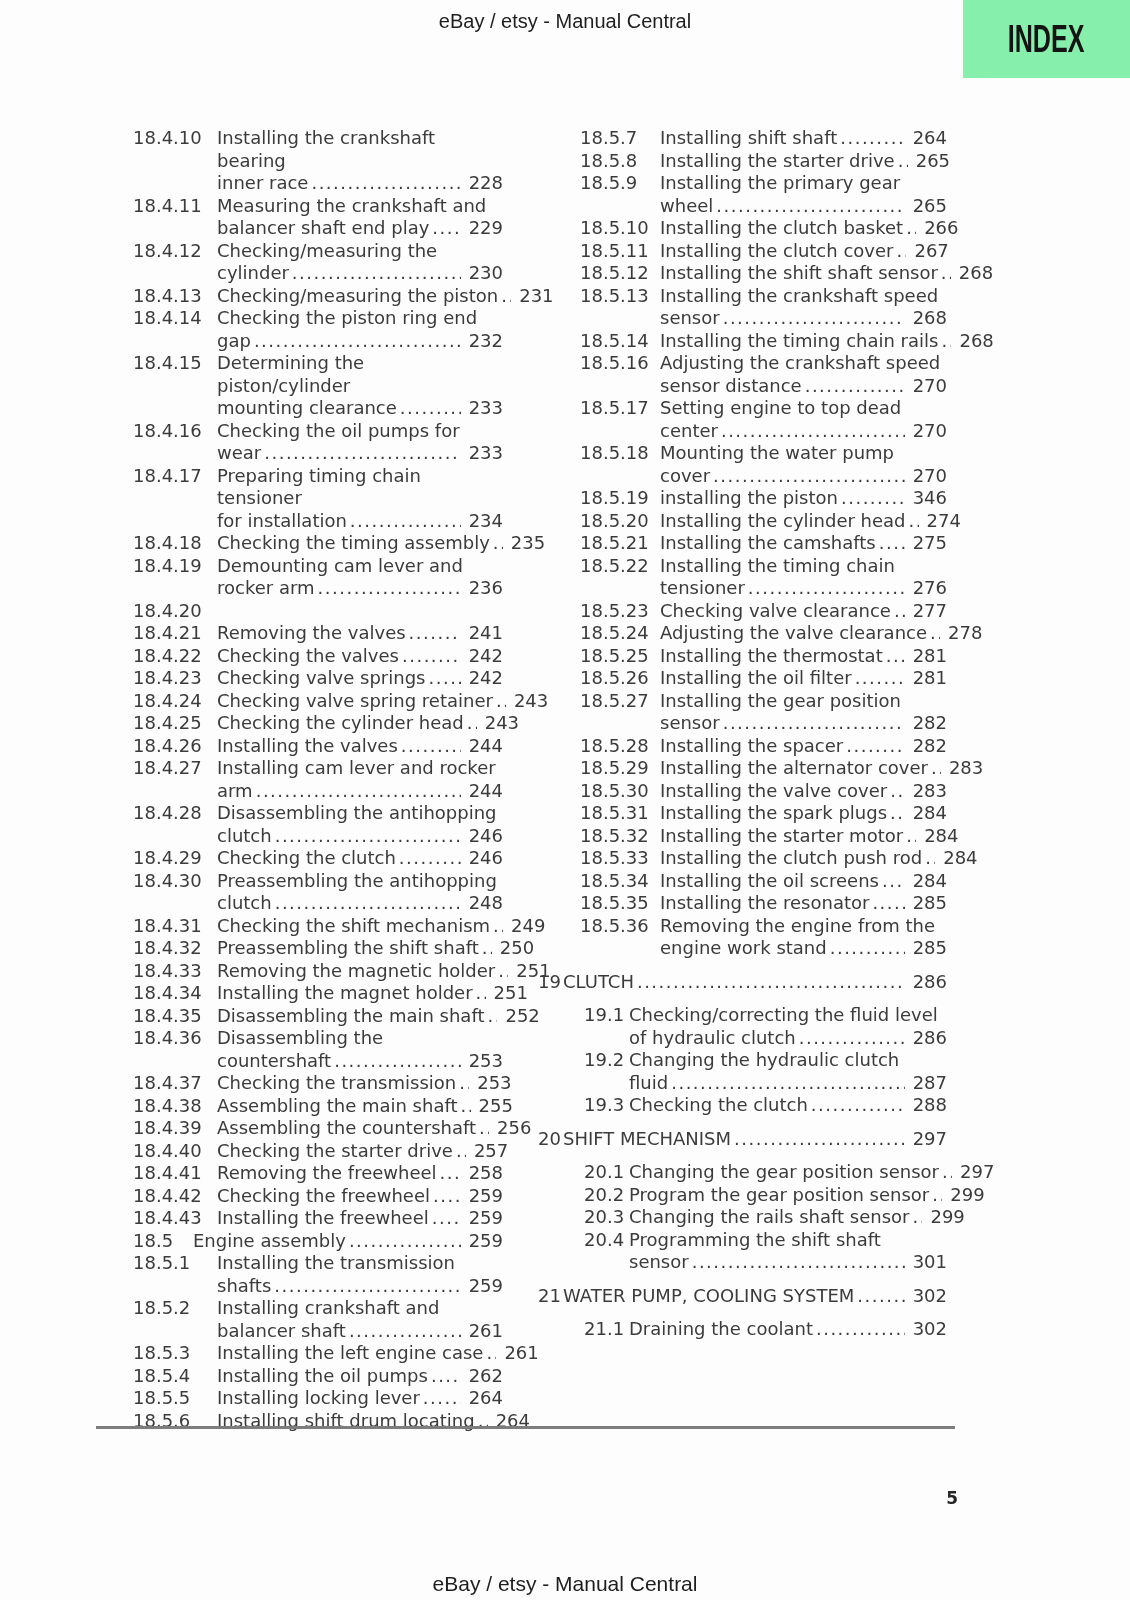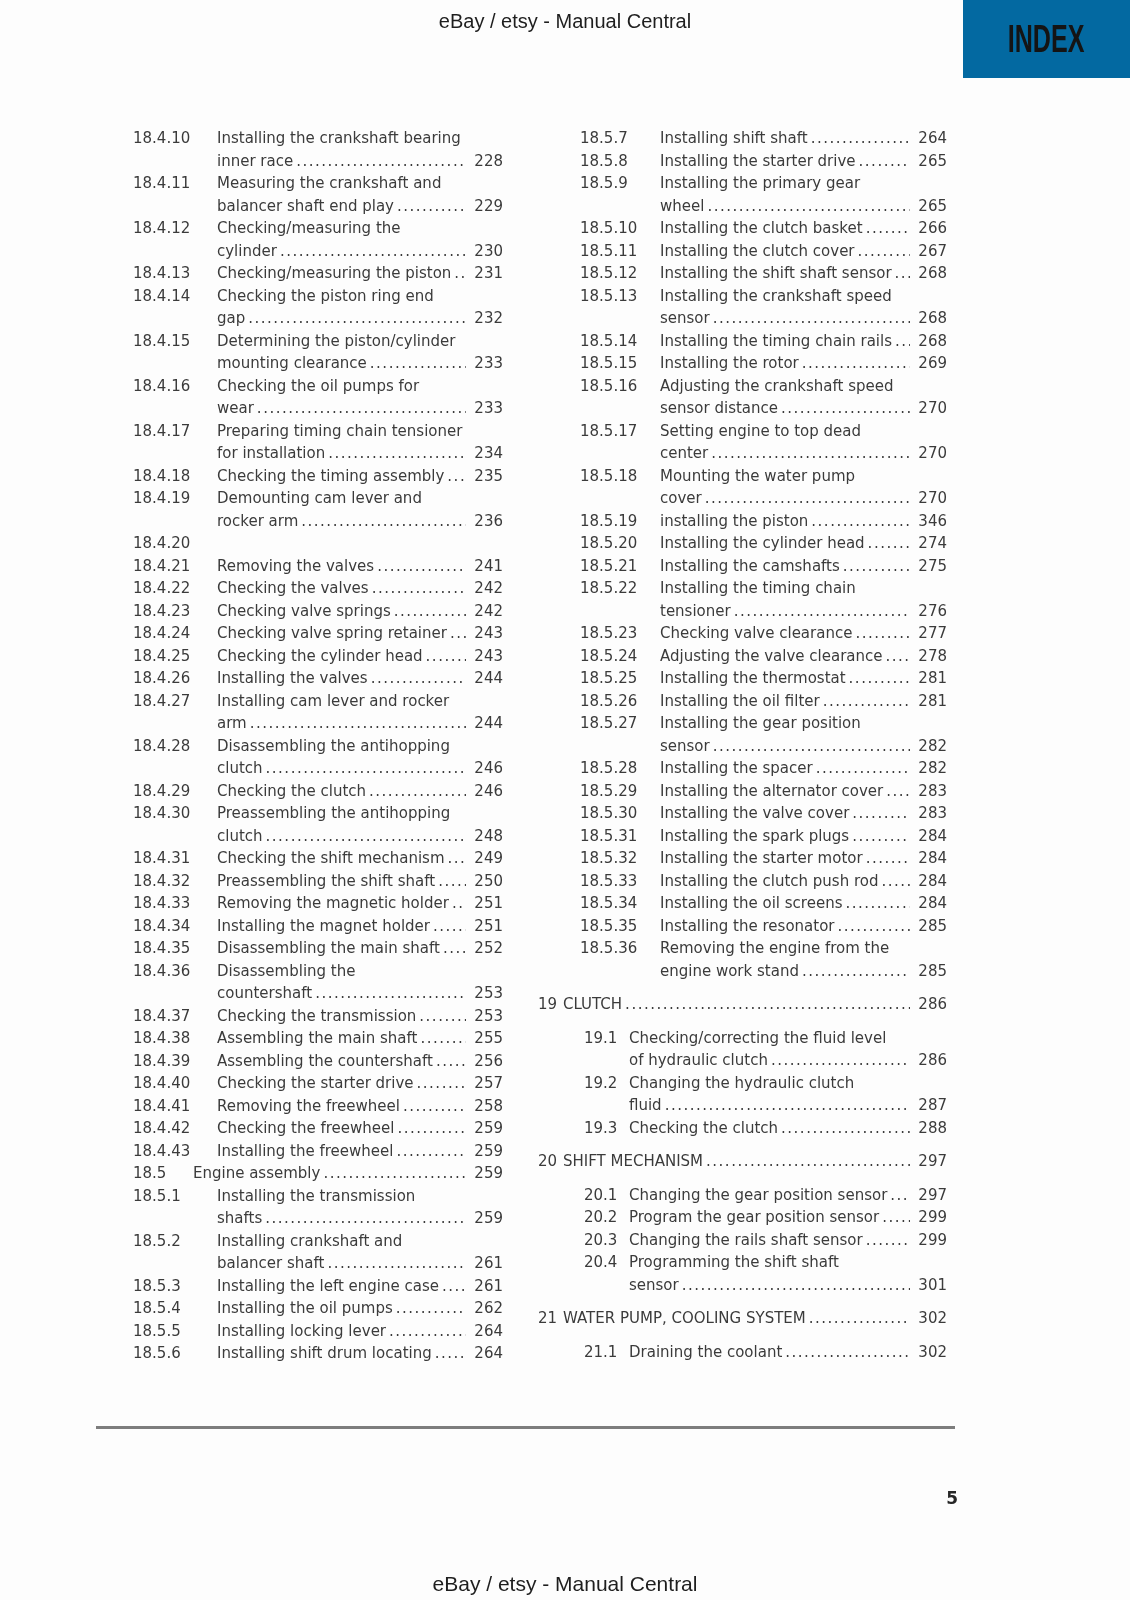--- a/index.html
+++ b/index.html
@@ -17,32 +17,32 @@
   }
   .header-title {
     position: absolute; top: 10px; left: 0; width: 100%;
     text-align: center;
     font-size: 20px; color: #1e1e1e;
     font-family: "Liberation Sans", sans-serif;
   }
   .index-box {
     position: absolute; top: 0; left: 963px;
     width: 167px; height: 78px;
-    background: #0369a1;
+    background: #86efac;
     display: flex; align-items: center; justify-content: center;
   }
   .index-box .index-text {
     font-weight: bold; font-size: 38px; color: #141414;
     font-family: "Liberation Sans", sans-serif;
     transform: scaleX(0.66);
     white-space: nowrap;
   }
   .toc-col {
     position: absolute; top: 127px;
-    font-size: 15px; line-height: 22.5px;
+    font-size: 18px; line-height: 22.5px;
   }
   .toc-left  { left: 133px; width: 370px; }
   .toc-right { left: 538px; width: 409px; }
 
   .entry { display: flex; }
   .entry .num { flex: none; }
   .entry .body { flex: 1; min-width: 0; }
 
   
   .toc-left .lvl-sub3 .num { width: 84px; }
@@ -594,30 +594,20 @@
         <span class="num">18.5.14</span>
         <div class="body">
           <div class="line-last">
             <span class="t">Installing the timing chain rails</span>
             <span class="dots"></span>
             <span class="pg">268</span>
           </div>
         </div>
       </div>
       <div class="entry lvl-sub3">
-        <span class="num">18.5.15</span>
-        <div class="body">
-          <div class="line-last">
-            <span class="t">Installing the rotor</span>
-            <span class="dots"></span>
-            <span class="pg">269</span>
-          </div>
-        </div>
-      </div>
-      <div class="entry lvl-sub3">
         <span class="num">18.5.16</span>
         <div class="body">
           <div class="line">Adjusting the crankshaft speed</div>
           <div class="line-last">
             <span class="t">sensor distance</span>
             <span class="dots"></span>
             <span class="pg">270</span>
           </div>
         </div>
       </div>

